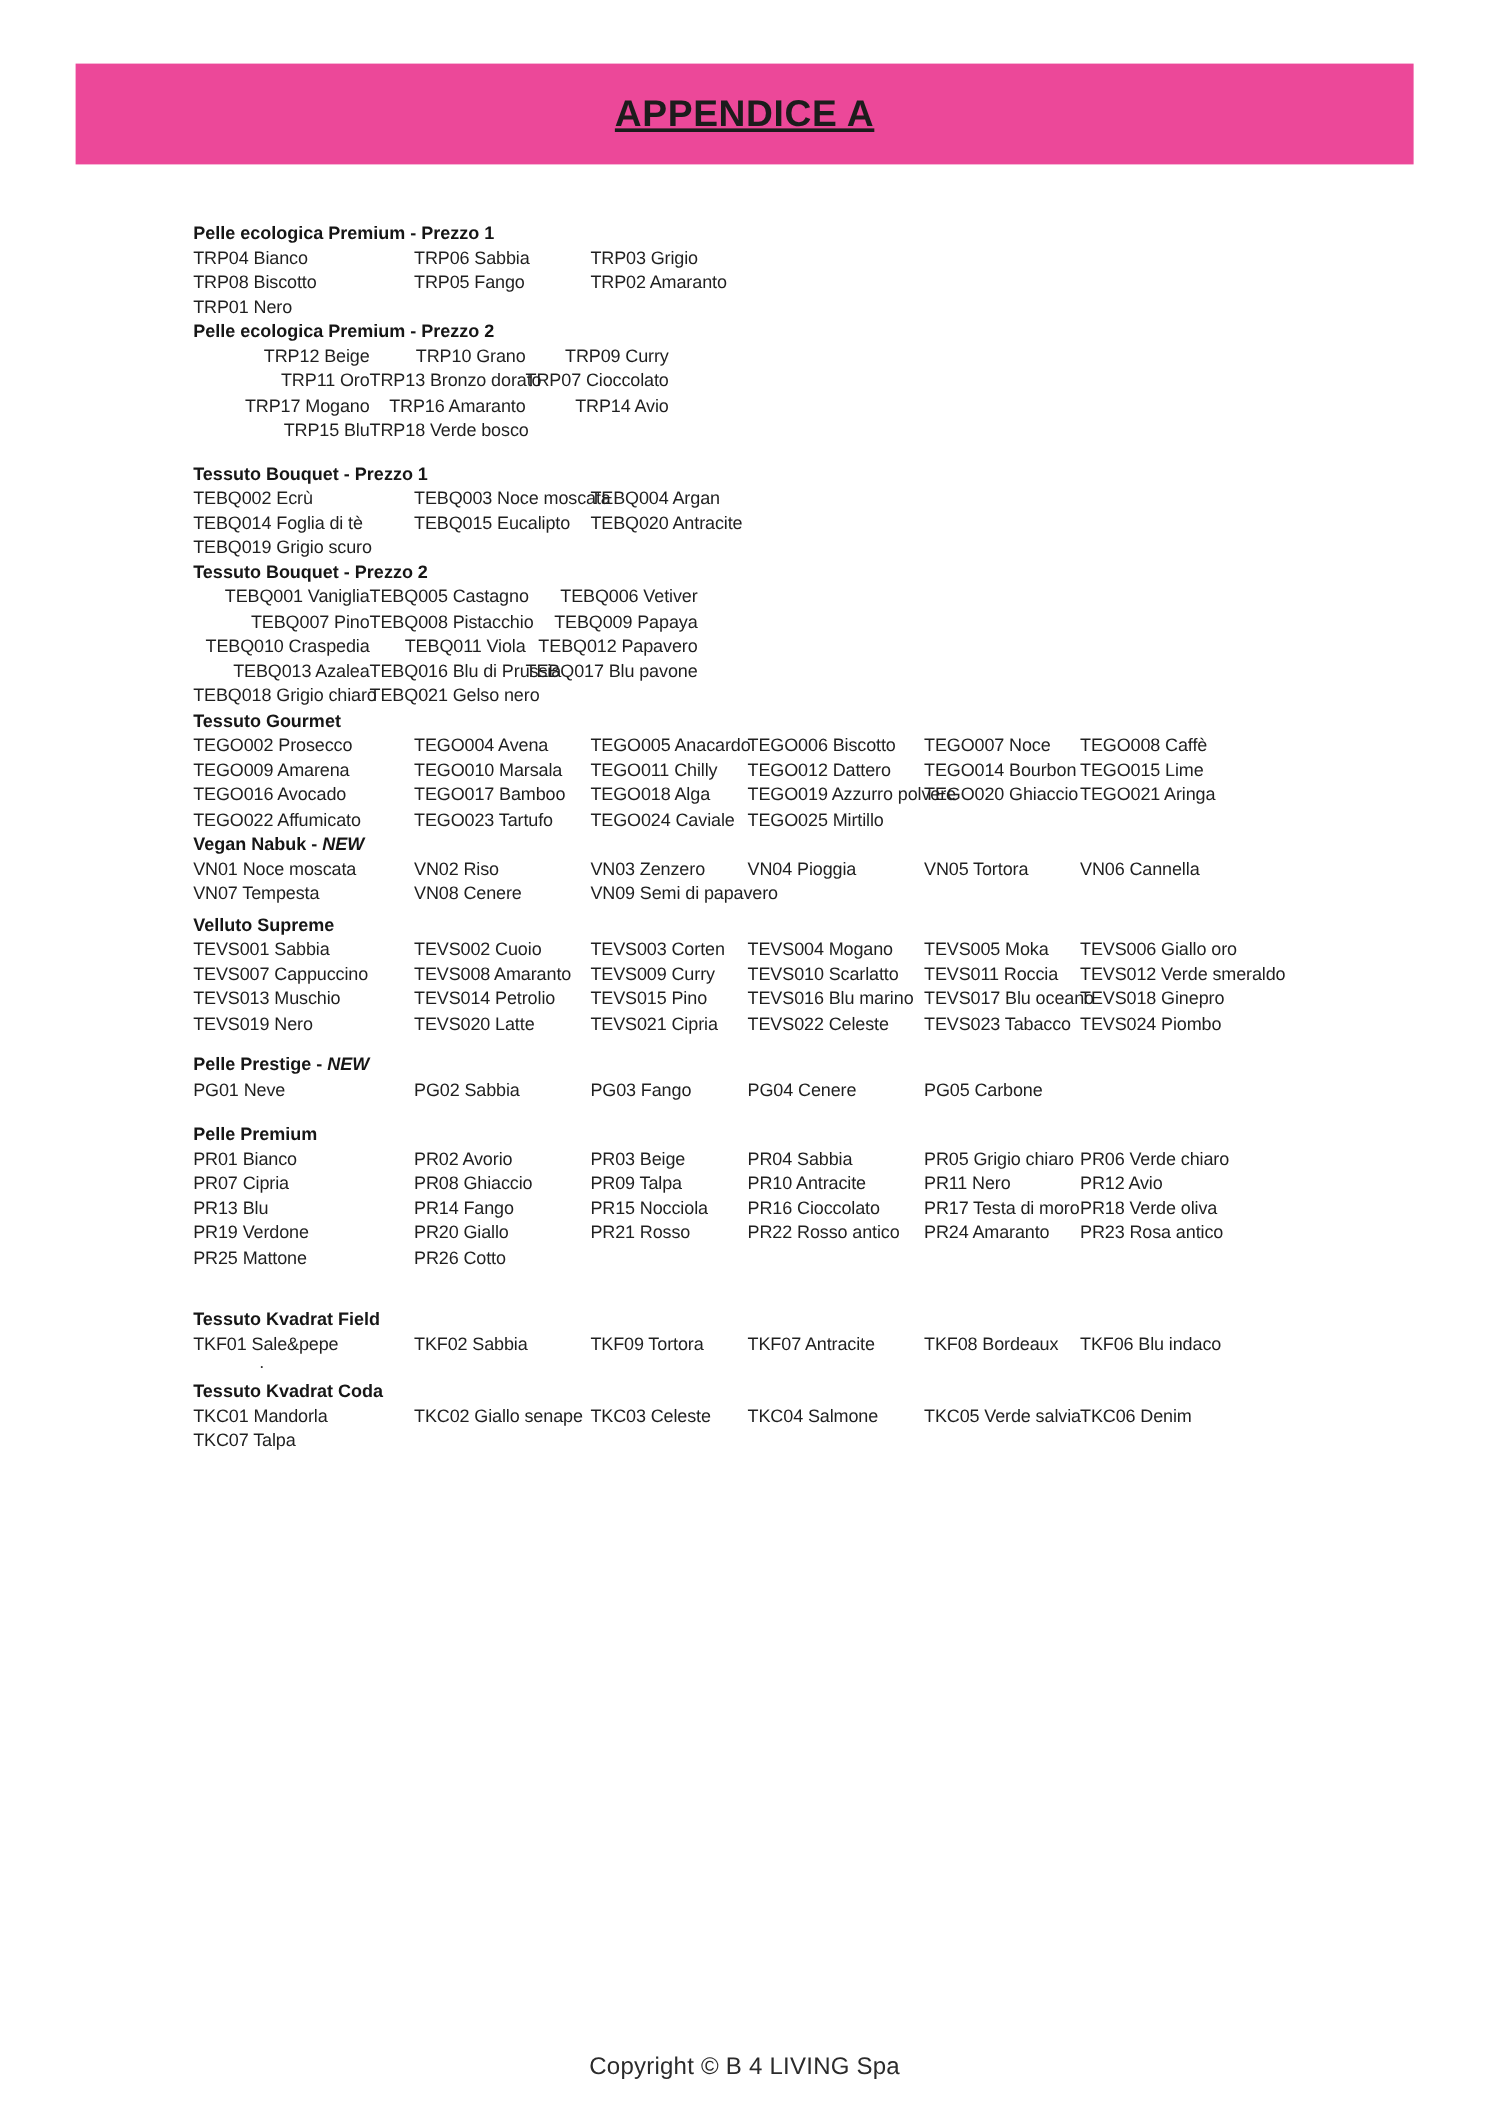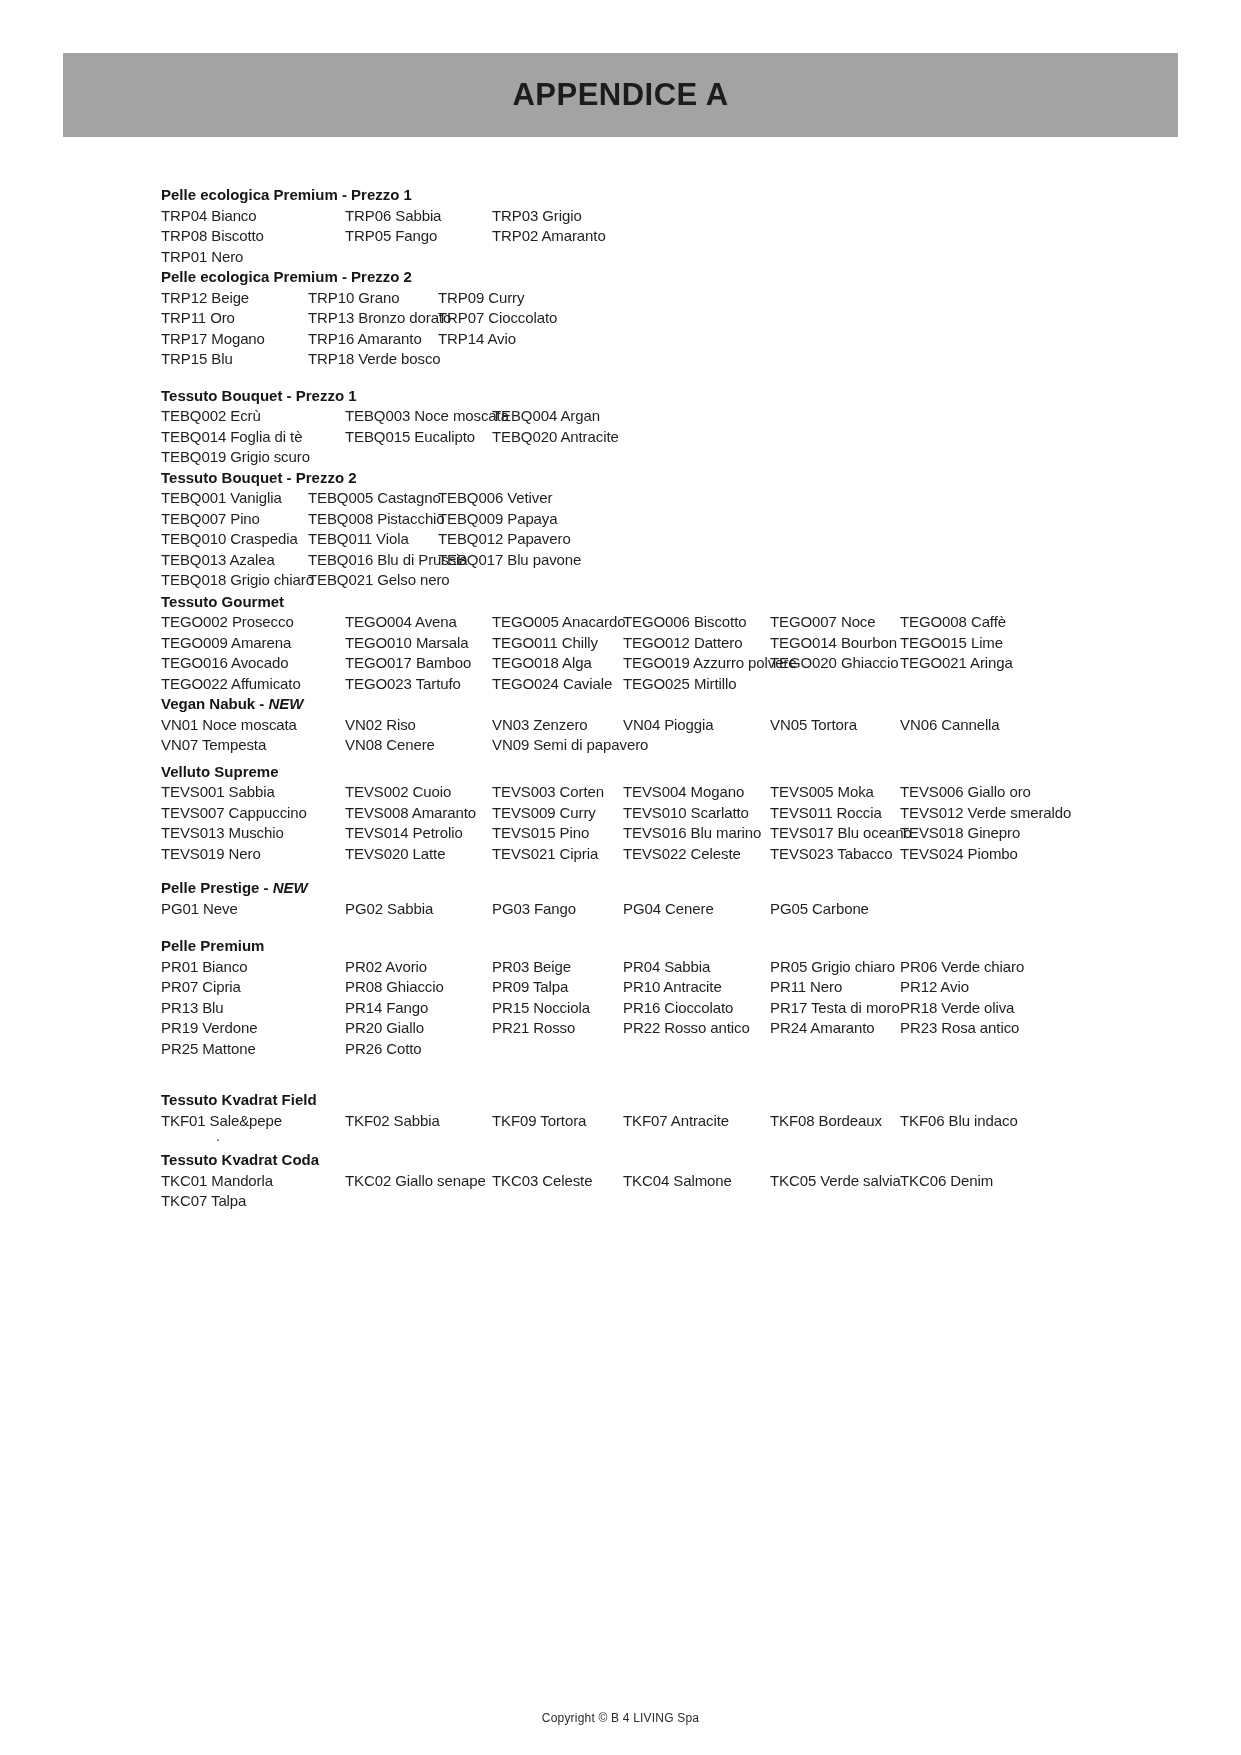--- a/index.html
+++ b/index.html
@@ -17,43 +17,43 @@
   }
   
   .content{position:absolute;left:161px;top:137px;width:940px;}
   .sec-title{
     margin:0;font-size:15px;font-weight:bold;line-height:20.5px;color:#161616;
     white-space:nowrap;
   }
   .sec-title em{font-style:italic;font-weight:bold;}
   .grid{display:grid;}
   .g-left3{grid-template-columns:184px 147px 1fr;}
-  .g-right3{grid-template-columns:147px 130px 1fr;}
+  .g-right3{grid-template-columns:147px 130px 1fr;text-align:right;}
   .g-full6{grid-template-columns:184px 147px 131px 147px 130px 1fr;}
   .item{
     font-size:15px;line-height:20.5px;white-space:nowrap;color:#1f1f1f;
     letter-spacing:-0.1px;
   }
   .pair-row{display:flex;align-items:flex-start;flex-direction:column;}
   .pair-left{width:462px;flex:none;}
   .pair-right{flex:1;}
   
   .stray{
     position:absolute;left:216px;top:1128px;font-size:15px;color:#333;line-height:15px;
   }
   
   .footer{
     position:absolute;left:0;top:1711px;width:1241px;text-align:center;
-    font-size:12px;color:#2b2b2b;letter-spacing:0.2px;
+    font-size:20px;color:#2b2b2b;letter-spacing:0.2px;
   }
 </style>
 </head>
 <body>
 
-<div class="banner" style="background: #a3a3a3;">
+<div class="banner" style="background: #ec4899; text-decoration: underline;">
   <h1>APPENDICE A</h1>
 </div>
 
 <div class="content" id="sections-mount">
     <div class="pair-row" style="margin-top: 48px;">
       <section class="pair-left">
         <h3 class="sec-title">Pelle ecologica Premium - Prezzo 1</h3>
         <div class="grid g-left3">
           <div class="item">TRP04 Bianco</div>
           <div class="item">TRP06 Sabbia</div>

